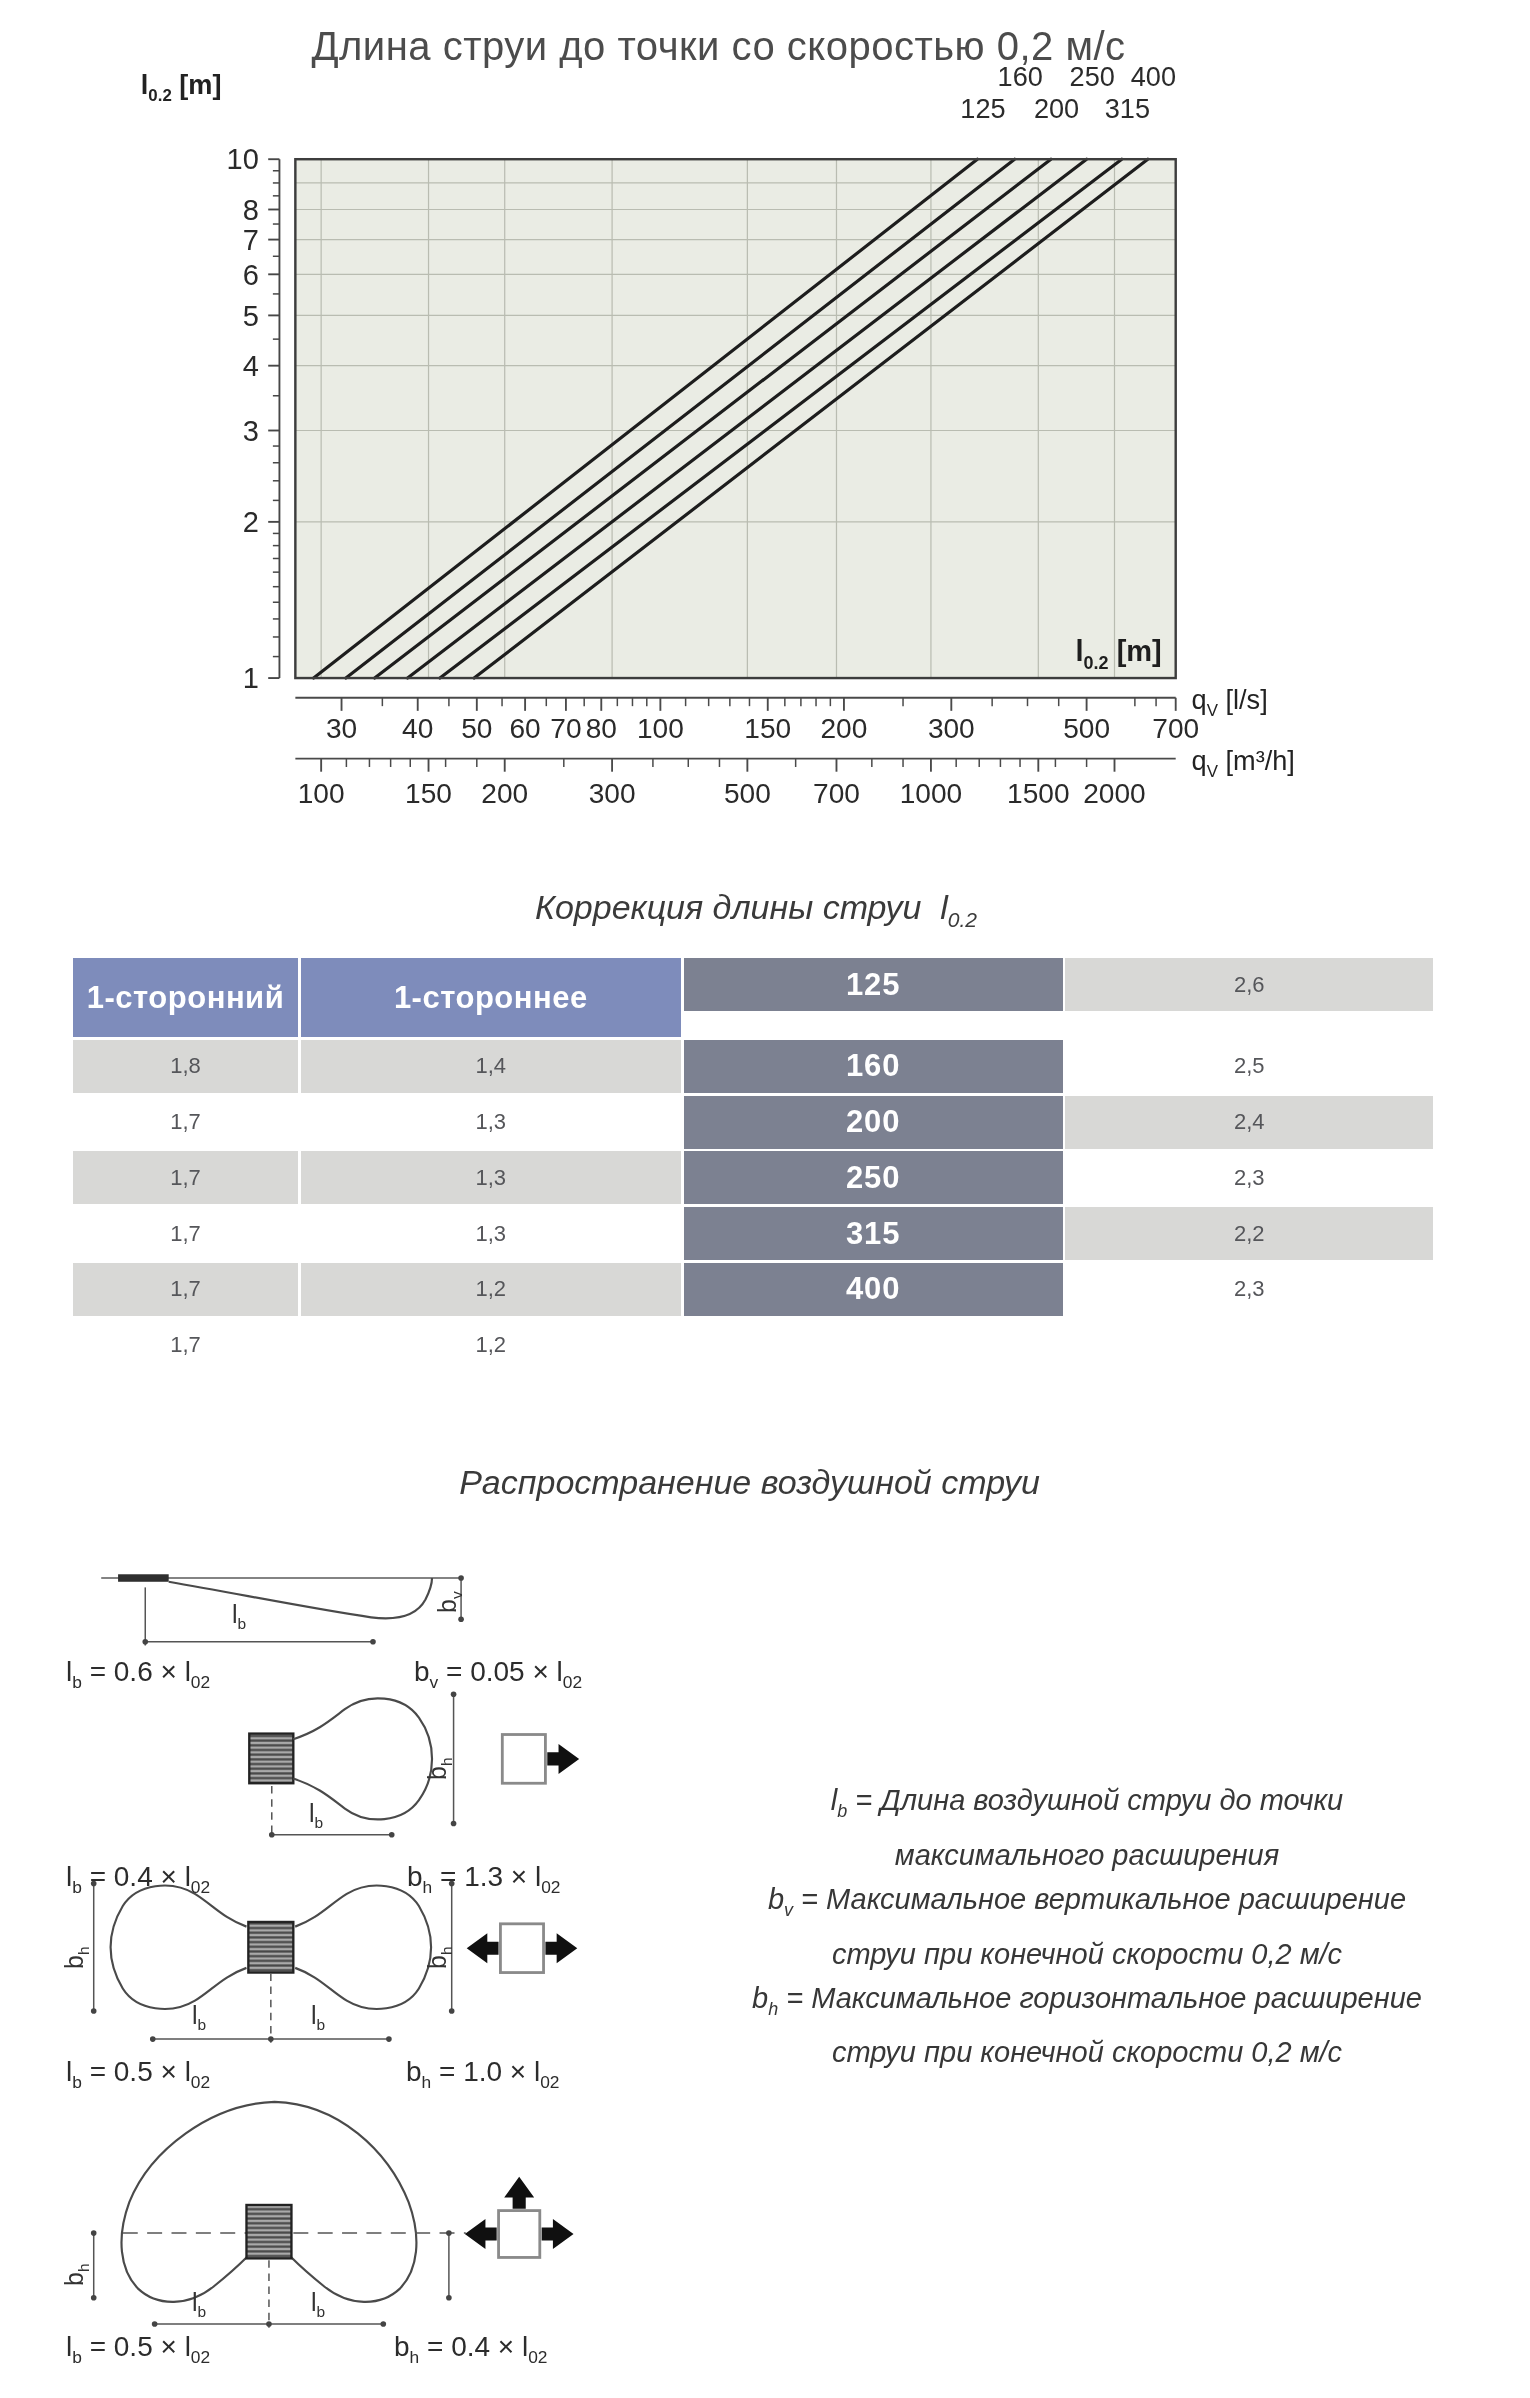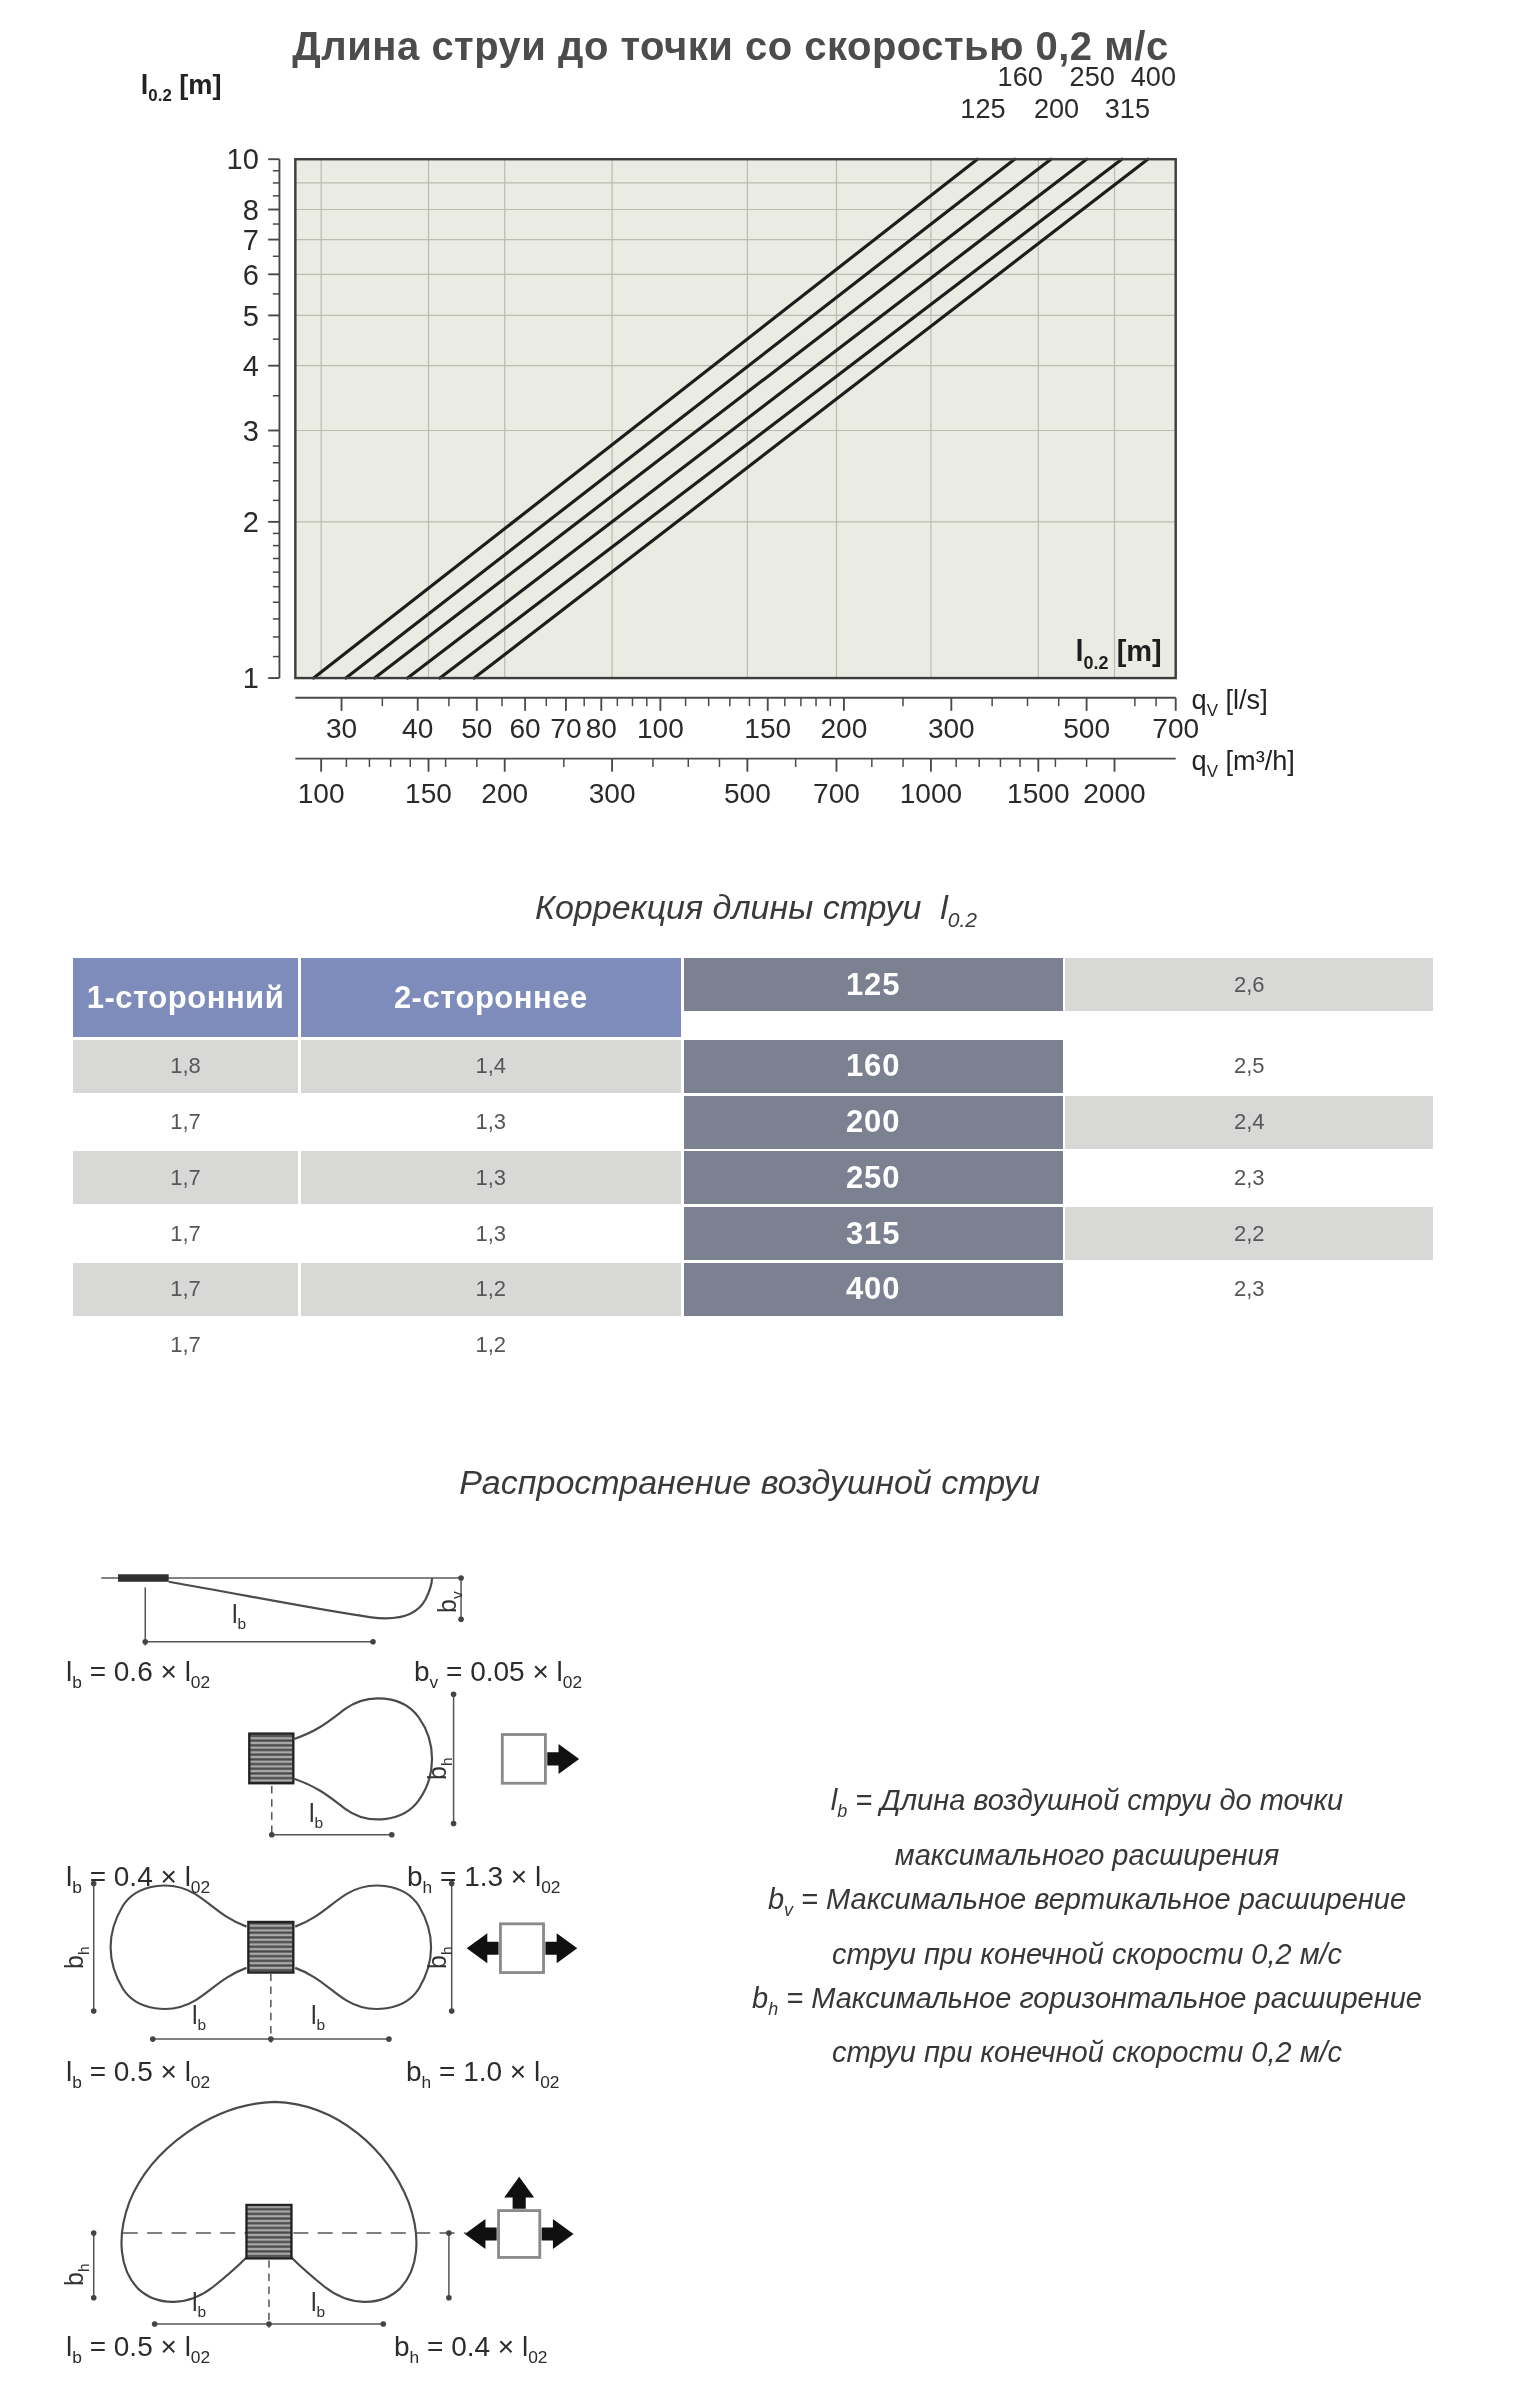--- a/index.html
+++ b/index.html
@@ -1,19 +1,19 @@
 <!DOCTYPE html>
 <html style="font-size:15px"><head>
 <meta charset="utf-8">
 <style>
   html,body{margin:0;padding:0;background:#fff;}
   #page{position:relative;width:1531px;height:2399px;background:#fff;overflow:hidden;
         font-family:"Liberation Sans",sans-serif;}
-  .page-title{position:absolute;top:24px;left:12px;width:1437px;text-align:center;
-        font-size:40px;font-weight:700;color:#4c4c4c;letter-spacing:0.5px;}
+  .page-title{position:absolute;top:24px;left:0;width:1437px;text-align:center;
+        font-size:40px;font-weight:400;color:#4c4c4c;letter-spacing:0.5px;}
   .caption{position:absolute;font-style:italic;font-size:34px;color:#3a3a3a;text-align:center;}
   #caption-correction{top:888px;left:0;width:1512px;text-align:center;}
   #caption-spread{top:1463px;left:0;width:1499px;}
   .caption .sym{font-style:italic;}
   sub{font-size:.62em;}
   
   #chart-wrap{position:absolute;left:0;top:0;width:1531px;height:974px;}
   #chart-svg{width:1531px;height:974px;display:block;}
   #chart-svg text{font-family:"Liberation Sans",sans-serif;}
   
@@ -216,21 +216,21 @@
       </svg>
   </div>
 
   <div class="caption" id="caption-correction">
     <span>Коррекция длины струи</span>&nbsp;
     <span class="sym"><span>l</span><sub>0.2</sub></span>
   </div>
 
   <div id="corr-table">
       <div class="th">1-сторонний</div>
-      <div class="th">2-стороннее</div>
+      <div class="th">1-стороннее</div>
       <div class="rh">125</div>
       <div class="td shade">2,6</div>
       <div class="td shade">1,8</div>
       <div class="td shade">1,4</div>
       <div class="rh">160</div>
       <div class="td plain">2,5</div>
       <div class="td plain">1,7</div>
       <div class="td plain">1,3</div>
       <div class="rh">200</div>
       <div class="td shade">2,4</div>

